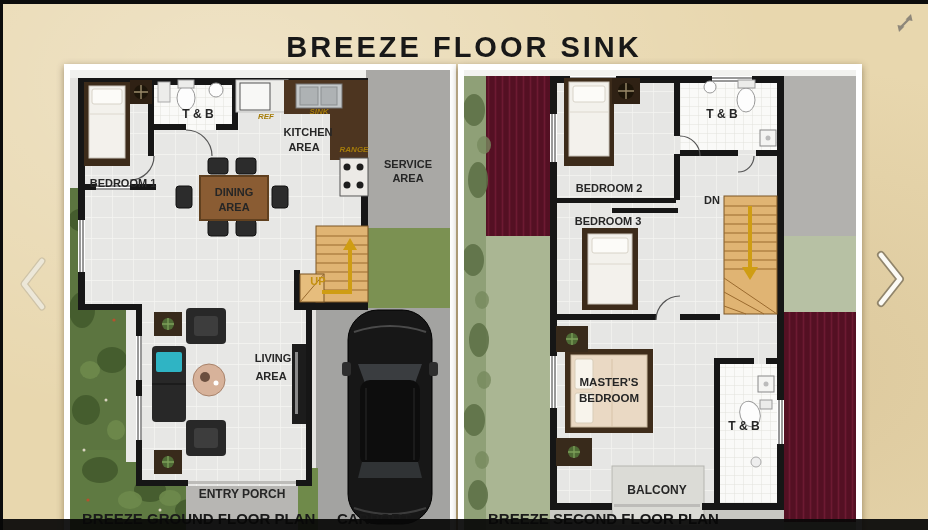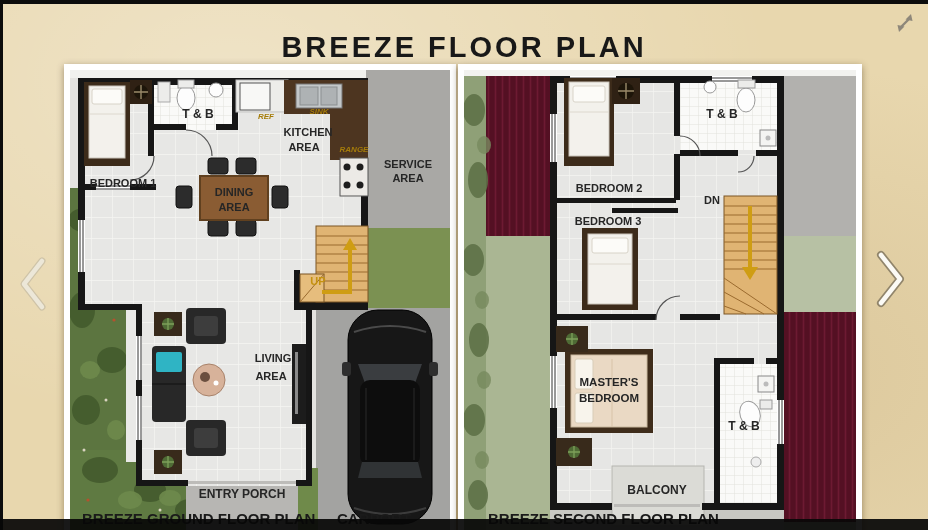--- a/index.html
+++ b/index.html
@@ -27,21 +27,21 @@
     cursor:pointer;background:none;border:none;padding:0;}
   svg text{font-family:"Liberation Sans",sans-serif;}
   .room-lbl{font-weight:bold;fill:#262626;}
   .gold-lbl{font-weight:bold;font-style:italic;fill:#a57c0a;}
   .caption{font-weight:bold;fill:#1a1a1a;}
 </style>
 </head>
 <body>
 
 <div class="stage">
-  <div class="title">BREEZE FLOOR PLAN</div>
+  <div class="title">BREEZE FLOOR SINK</div>
 
   <figure class="slide ground" style="margin:0">
     <svg width="380" height="460" viewBox="0 0 380 460">
       <defs>
         <pattern id="tileA" width="21" height="21" patternUnits="userSpaceOnUse">
           <rect width="21" height="21" fill="#e7e7e5"></rect>
           <path d="M21 0H0V21" fill="none" stroke="#f6f6f3" stroke-width="1.4"></path>
         </pattern>
         <pattern id="tileSA" width="9" height="9" patternUnits="userSpaceOnUse">
           <rect width="9" height="9" fill="#fafaf8"></rect>

